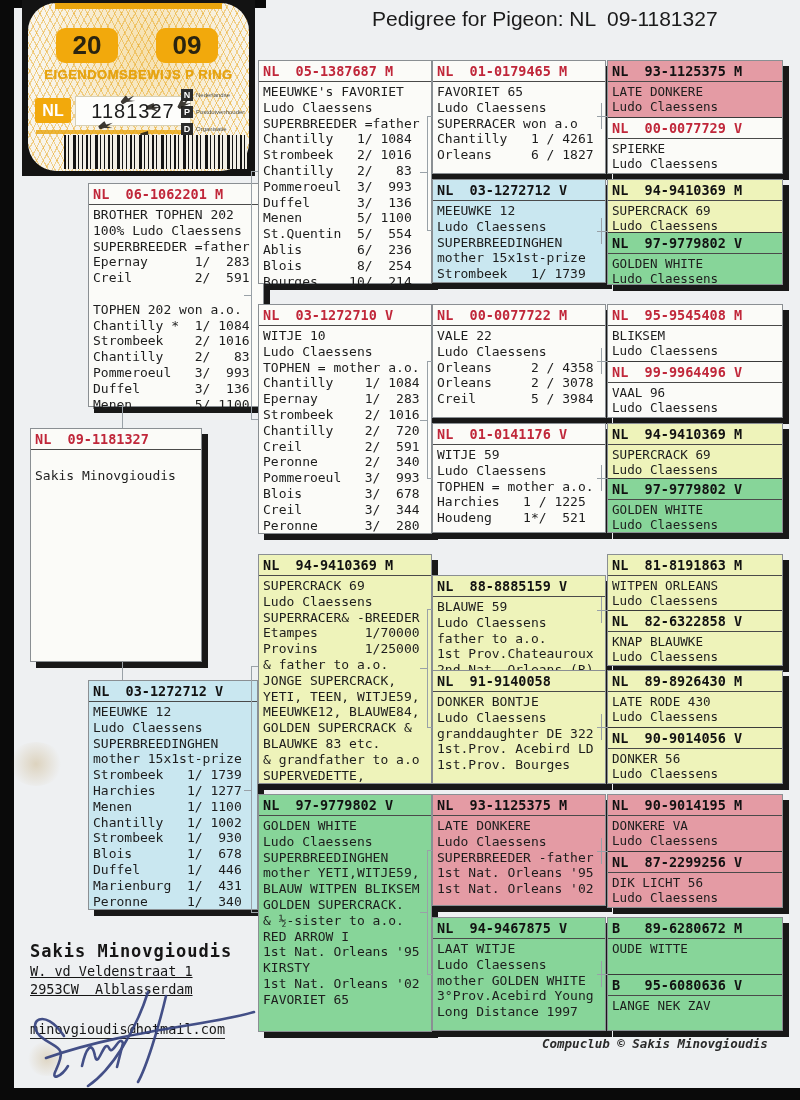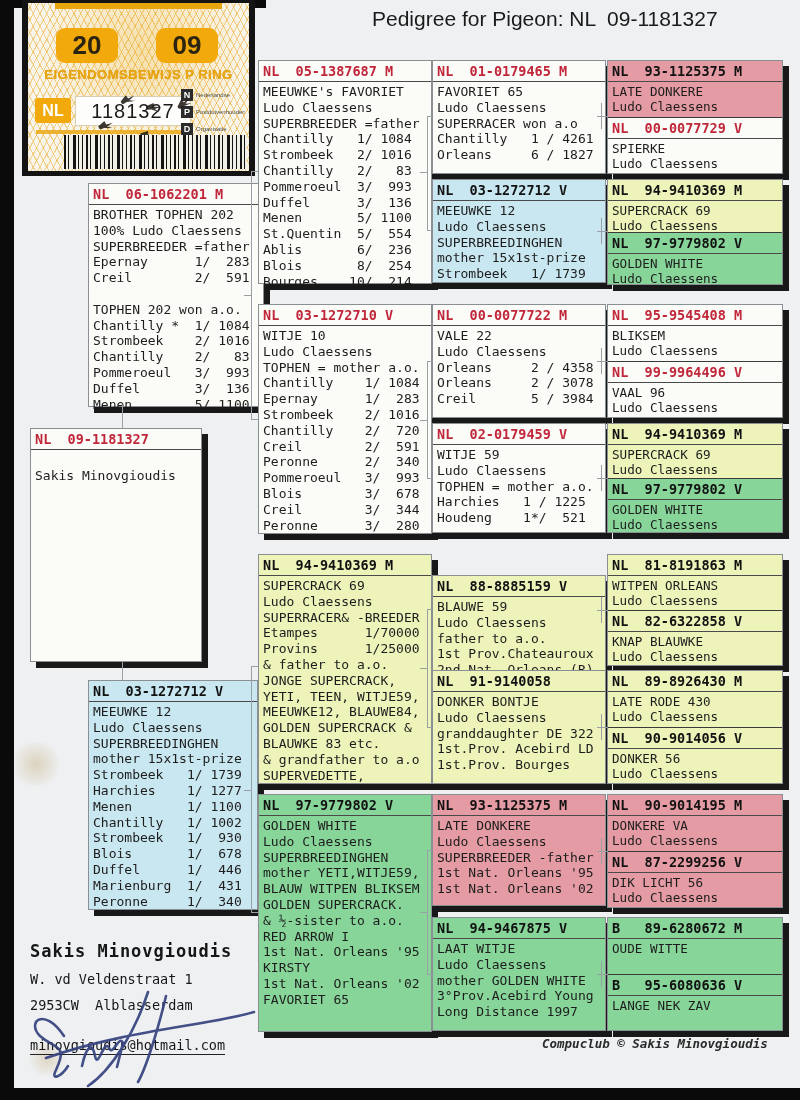--- a/index.html
+++ b/index.html
@@ -11,21 +11,21 @@
   
   .title{position:absolute;left:372px;top:7px;font:400 21px "Liberation Sans",sans-serif;
          color:#1b1b1b;white-space:pre;}
 
   
   .ringframe{position:absolute;left:22px;top:0;width:233px;height:176px;background:#131313;}
   .sticker{position:absolute;left:6px;top:3px;width:221px;height:168px;background-color:#f8f5ec;
     background-image:
       repeating-linear-gradient(62deg, rgba(232,162,18,.45) 0 1px, transparent 1px 6px),
       repeating-linear-gradient(-62deg, rgba(232,162,18,.45) 0 1px, transparent 1px 6px),
-      radial-gradient(circle at 52% 28%, rgba(240,175,20,.30), transparent 62%);}
+      radial-gradient(circle at 52% 28%, rgba(240,175,20,.30), transparent 62%); border-radius: 28px;}
   .sticker .topband{position:absolute;left:12%;right:12%;top:0;height:6px;background:#e9a50e;}
   .badge{position:absolute;top:25px;width:62px;height:35px;background:#f2a90c;border-radius:9px;
          color:#2a2410;font:700 26px/35px "Liberation Sans",sans-serif;text-align:center;}
   .b20{left:28px;} .b09{left:128px;}
   .eigen{position:absolute;top:64px;left:0;right:0;text-align:center;color:#e8a40c;
          font:700 13px/16px "Liberation Sans",sans-serif;letter-spacing:.5px;white-space:nowrap;
          text-shadow:0 0 1px rgba(200,130,0,.6);}
   .nlbadge{position:absolute;left:7px;top:95px;width:36px;height:25px;background:#f2a90c;
            border-radius:3px;color:#fff;font:700 16px/25px "Liberation Sans",sans-serif;text-align:center;}
   .numbox{position:absolute;left:47px;top:93px;width:114px;height:28px;background:#fdfdfb;
@@ -83,21 +83,21 @@
   .b-g4p7{left:607px;top:794px; width:176px;height:114px;}
   .b-g4p8{left:607px;top:917px; width:176px;height:114px;}
 
   
   .cv{position:absolute;width:1px;background:#99a1a7;}
   .ch{position:absolute;height:1px;background:#99a1a7;}
 
   
   .owner{position:absolute;left:30px;top:940px;color:#161616;}
   .owner .name{font:700 17px/22px "DejaVu Sans Mono",monospace;letter-spacing:1px;}
-  .owner .addr{font:400 13.5px/18px "DejaVu Sans Mono",monospace;margin-top:8px;white-space:pre;}
+  .owner .addr{font:400 13.5px/18px "DejaVu Sans Mono",monospace;margin-top:0;white-space:pre;text-decoration:underline;}
   .owner .email{font:400 13.5px/18px "DejaVu Sans Mono",monospace;margin-top:22px;
                 border-bottom:1px solid #222;display:inline-block;}
   .sig{position:absolute;left:16px;top:978px;pointer-events:none;}
   .footer{position:absolute;left:542px;top:1036px;font:italic 700 12.5px "DejaVu Sans Mono",monospace;
           color:#2a2a2a;white-space:pre;text-align:center;}
 
   .stain1{position:absolute;left:8px;top:742px;width:56px;height:44px;border-radius:50%;
           background:radial-gradient(circle,rgba(176,136,58,.28),transparent 70%);}
   .stain2{position:absolute;left:26px;top:1042px;width:42px;height:34px;border-radius:50%;
           background:radial-gradient(circle,rgba(176,136,58,.25),transparent 70%);}
@@ -264,21 +264,21 @@
 </div>
 <div class="pbox b-g3_3 bg-white">
   <div class="hdr hdr-red">NL  00-0077722 M</div>
   <div class="body">VALE 22
 Ludo Claessens
 Orleans     2 / 4358
 Orleans     2 / 3078
 Creil       5 / 3984</div>
 </div>
 <div class="pbox b-g3_4 bg-white">
-  <div class="hdr hdr-red">NL  02-0179459 V</div>
+  <div class="hdr hdr-red">NL  01-0141176 V</div>
   <div class="body">WITJE 59
 Ludo Claessens
 TOPHEN = mother a.o.
 Harchies   1 / 1225
 Houdeng    1*/  521</div>
 </div>
 <div class="pbox b-g3_5 bg-yellow">
   <div class="hdr">NL  88-8885159 V</div>
   <div class="body">BLAUWE 59
 Ludo Claessens

